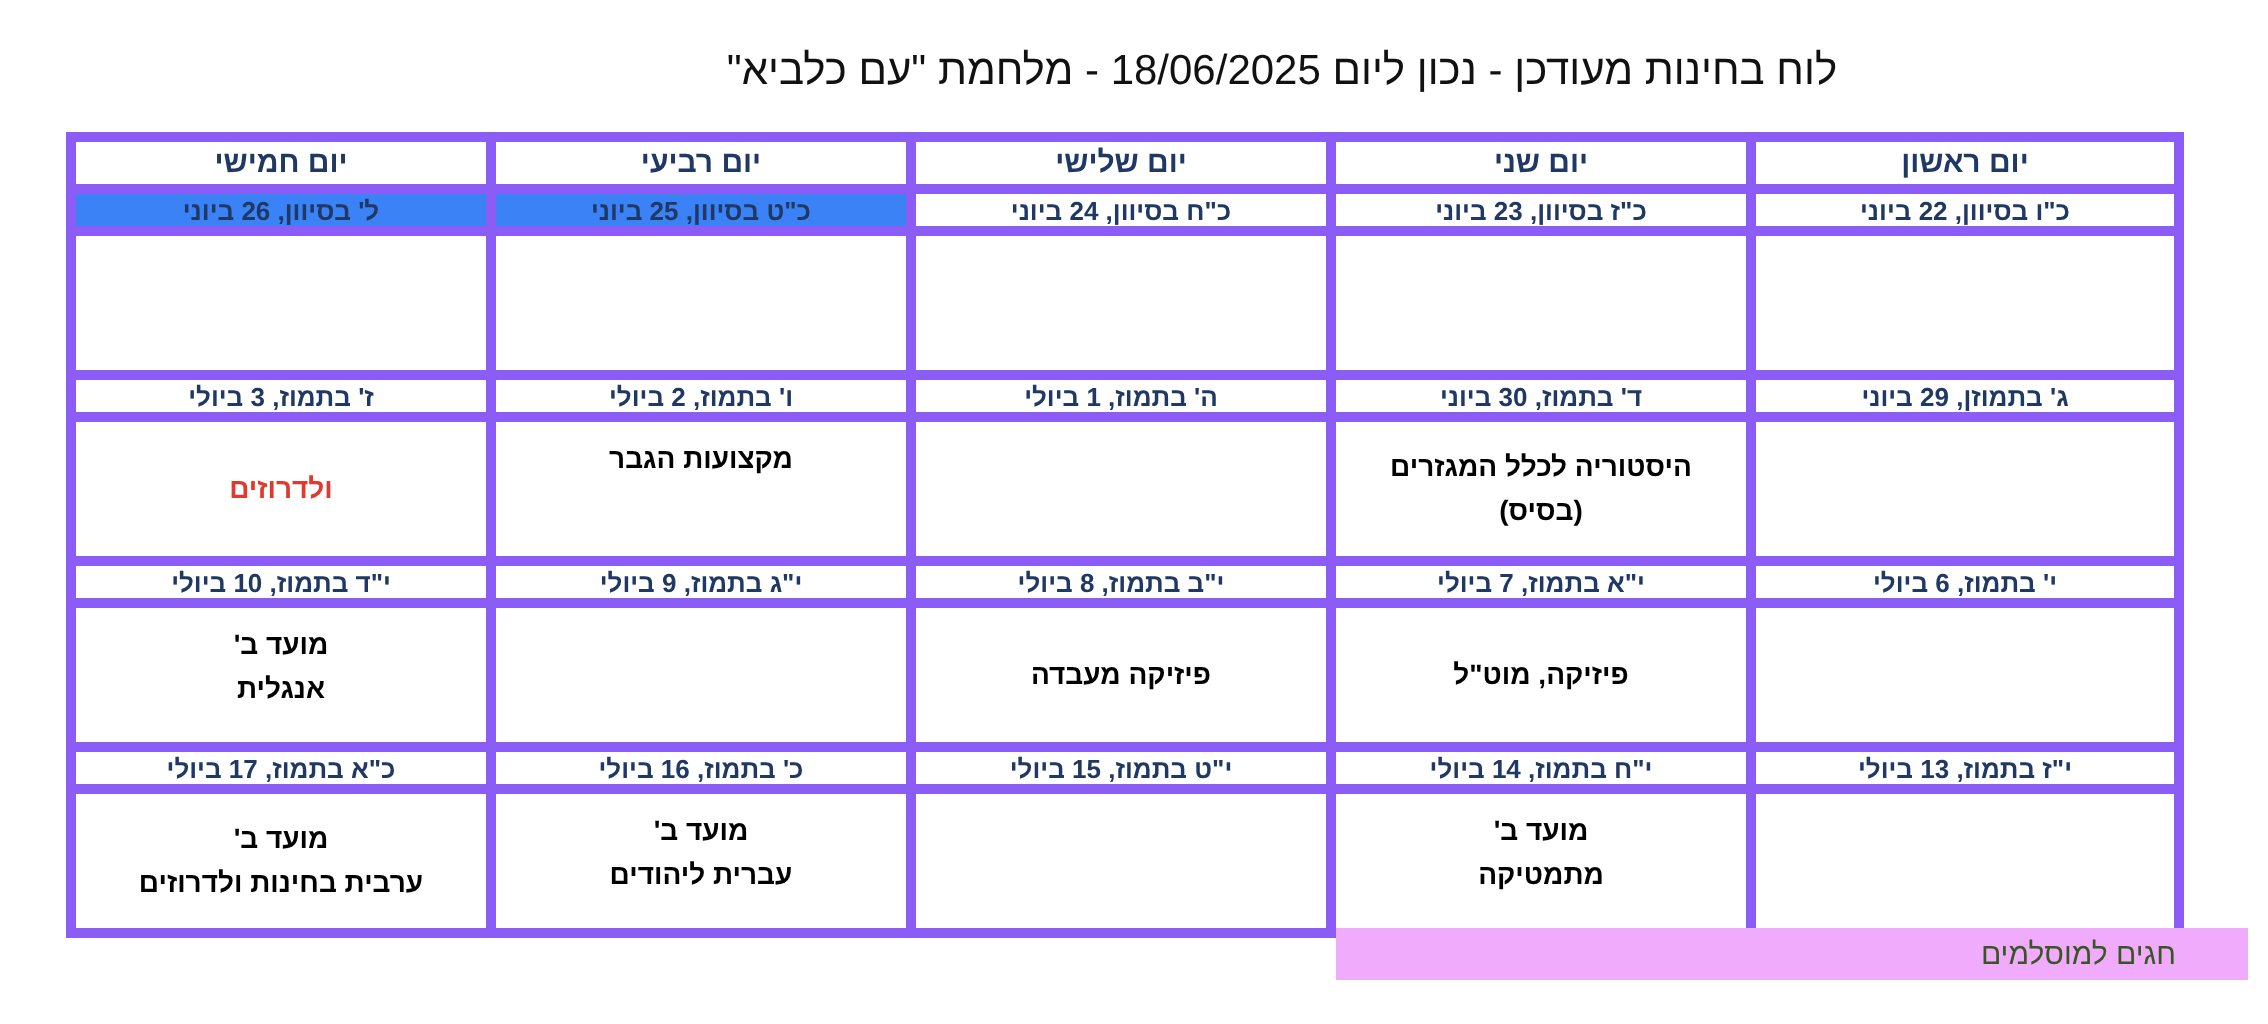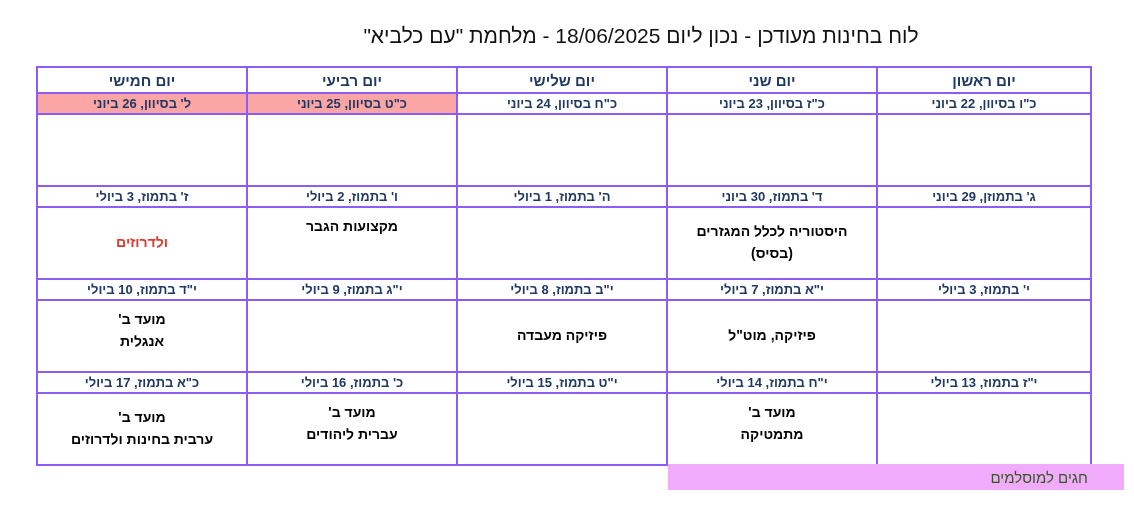--- a/index.html
+++ b/index.html
@@ -13,34 +13,34 @@
     position:absolute;top:24px;left:135px;width:700px;
     text-align:center;font-size:21px;color:#111111;
     white-space:nowrap;letter-spacing:0;
   }
   table.schedule{
     position:absolute;top:66px;right:42px;
     border-collapse:collapse;table-layout:fixed;
     width:1054px;
   }
   table.schedule td{
-    border:2px solid #8b5cf6;
+    border:5px solid #8b5cf6;
     text-align:center;
     overflow:hidden;
     padding:0 3px;
   }
   tr.day-header-row{height:26px;}
   td.day-header{
     font-weight:bold;font-size:15px;color:#1F3864;
   }
   tr.date-row{height:21px;}
   td.date-cell{
     font-weight:bold;font-size:13px;color:#1F3864;
   }
-  td.date-cell.highlight{background:#fca5a5;}
+  td.date-cell.highlight{background:#3b82f6;}
   tr.event-row{height:72px;}
   td.event-cell{
     font-weight:bold;font-size:14px;color:#000000;
     vertical-align:middle;line-height:1.55;
   }
   td.event-cell.vtop{vertical-align:top;padding-top:8px;}
   td.event-cell.red .event-line{color:#E03A2E;}
   .footer-bar{
     position:absolute;top:464px;right:10px;left:0;
     width:456px;height:26px;
@@ -104,21 +104,21 @@
           </td>
           <td class="event-cell"></td>
           <td class="event-cell vtop">
             <div class="event-line">מקצועות הגבר</div>
           </td>
           <td class="event-cell red">
             <div class="event-line">ולדרוזים</div>
           </td>
         </tr>
         <tr class="date-row">
-          <td class="date-cell">י' בתמוז, 3 ביולי</td>
+          <td class="date-cell">י' בתמוז, 6 ביולי</td>
           <td class="date-cell">י"א בתמוז, 7 ביולי</td>
           <td class="date-cell">י"ב בתמוז, 8 ביולי</td>
           <td class="date-cell">י"ג בתמוז, 9 ביולי</td>
           <td class="date-cell">י"ד בתמוז, 10 ביולי</td>
         </tr>
         <tr class="event-row">
           <td class="event-cell"></td>
           <td class="event-cell">
             <div class="event-line">פיזיקה, מוט"ל</div>
           </td>

